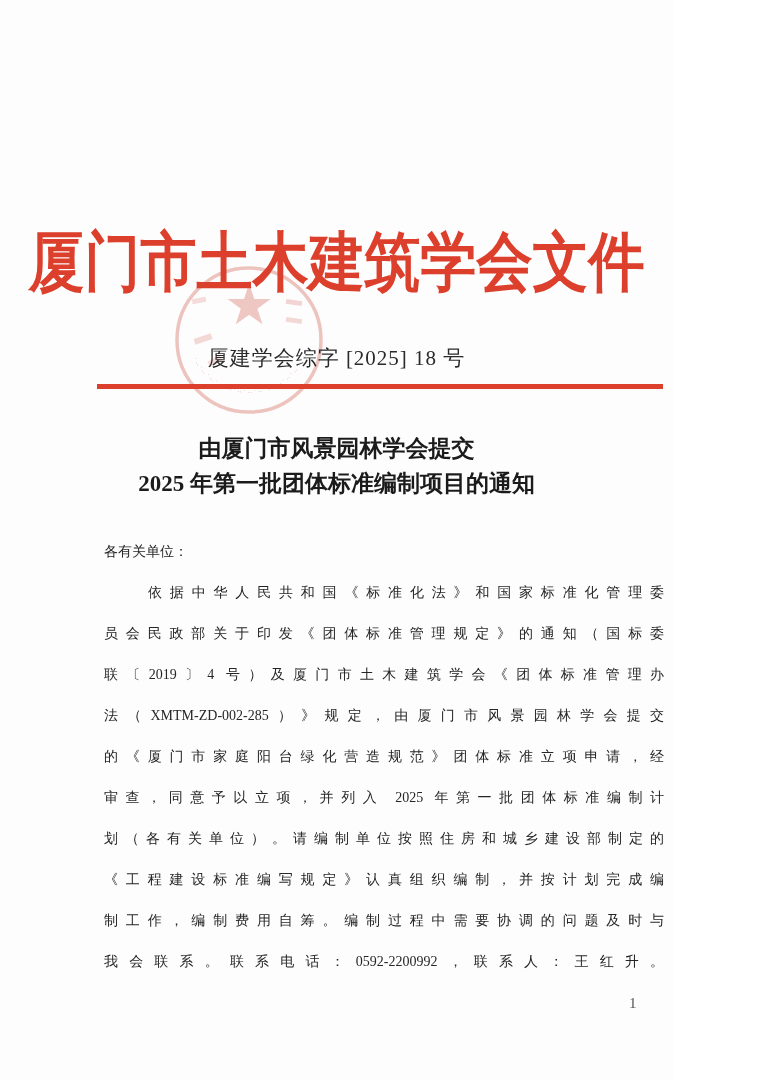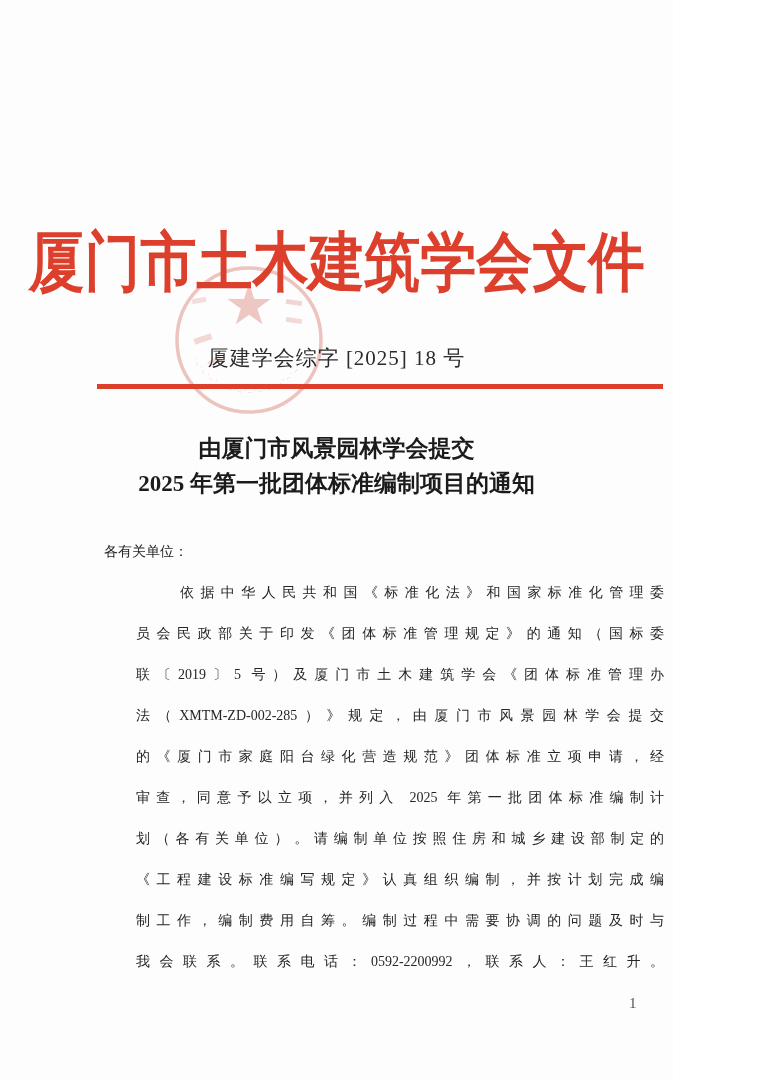--- a/index.html
+++ b/index.html
@@ -93,21 +93,20 @@
     color: #262626;
   }
   .salutation {
     text-align: left;
   }
   .body-line {
     text-align: justify;
     text-align-last: justify;
     text-justify: inter-character;
     white-space: nowrap;
-    margin-left: 32px;
   }
   .body-line.first {
     padding-left: 44px;
   }
   .body-line.last {
     text-align-last: justify;
   }
   
   .page-number {
     position: absolute;
@@ -152,21 +151,21 @@
   <div class="doc-title">
     <div>由厦门市风景园林学会提交</div>
     <div>2025 年第一批团体标准编制项目的通知</div>
   </div>
 
   <div class="body-block">
     <div class="salutation">各有关单位：</div>
     <div>
         <div class="body-line first">依据中华人民共和国《标准化法》和国家标准化管理委</div>
         <div class="body-line">员会民政部关于印发《团体标准管理规定》的通知（国标委</div>
-        <div class="body-line">联〔2019〕5 号）及厦门市土木建筑学会《团体标准管理办</div>
+        <div class="body-line">联〔2019〕4 号）及厦门市土木建筑学会《团体标准管理办</div>
         <div class="body-line">法（XMTM-ZD-002-285）》规定，由厦门市风景园林学会提交</div>
         <div class="body-line">的《厦门市家庭阳台绿化营造规范》团体标准立项申请，经</div>
         <div class="body-line">审查，同意予以立项，并列入 2025 年第一批团体标准编制计</div>
         <div class="body-line">划（各有关单位）。请编制单位按照住房和城乡建设部制定的</div>
         <div class="body-line">《工程建设标准编写规定》认真组织编制，并按计划完成编</div>
         <div class="body-line">制工作，编制费用自筹。编制过程中需要协调的问题及时与</div>
         <div class="body-line last">我会联系。联系电话：0592-2200992，联系人：王红升。</div>
       </div>
   </div>
 

